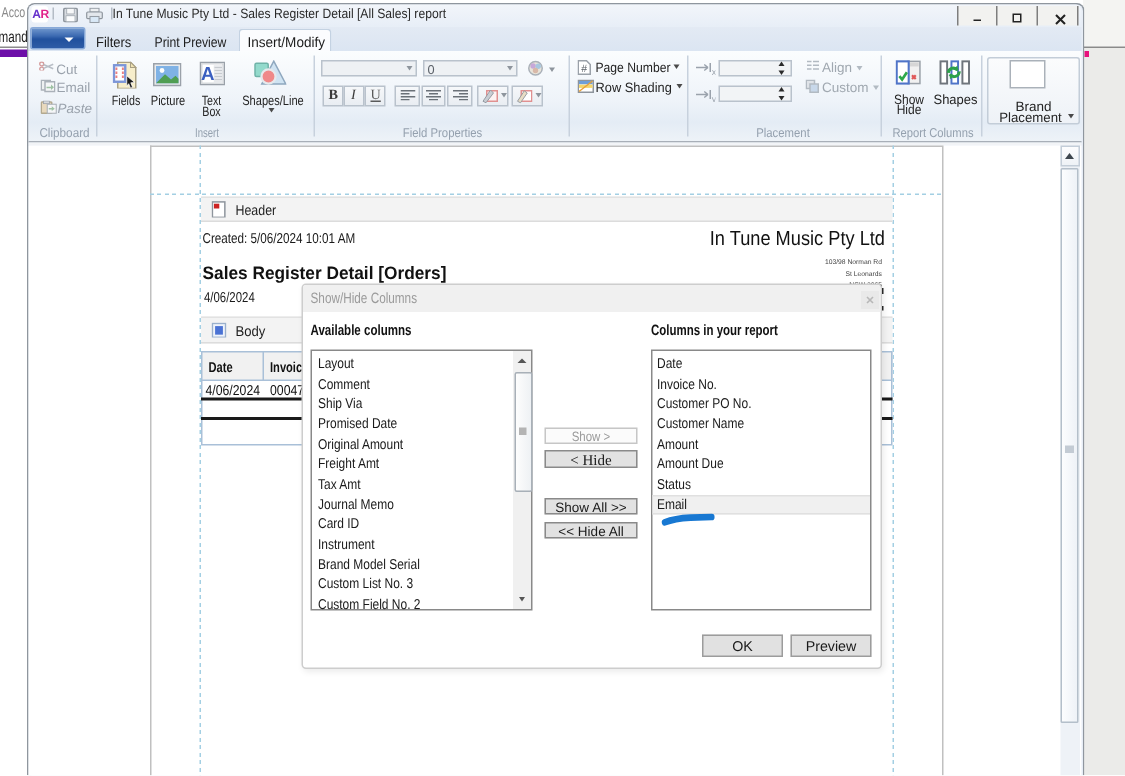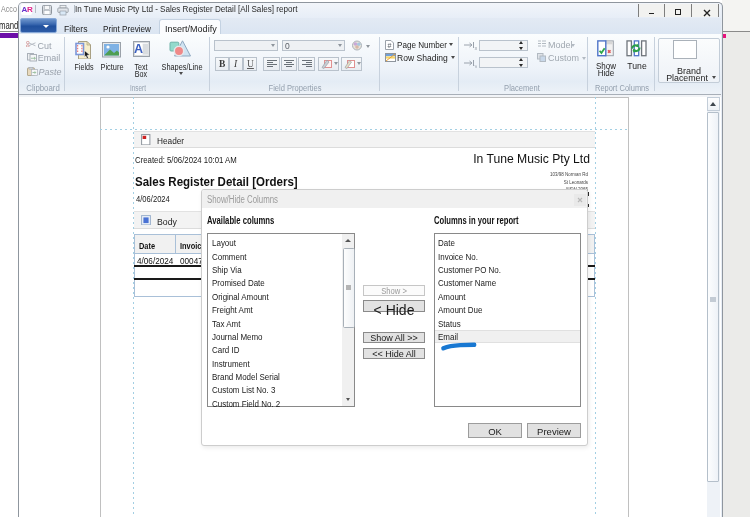--- a/index.html
+++ b/index.html
@@ -213,21 +213,21 @@
   <path d="M9.5 1 V7" stroke="#9aa2ac" stroke-width="1"></path>
   <text x="10.5" y="9" font-size="6" fill="#9aa2ac">y</text>
 </svg>
 <div class="abs" style="left:479px;top:56.5px;width:49px;height:11.5px;background:#f2f4f6;border:1px solid #b9c2cc;box-sizing:border-box;"></div>
 <div class="abs" style="left:519px;top:58px;width:0;height:0;border-left:2.6px solid transparent;border-right:2.6px solid transparent;border-bottom:3.2px solid #2a2a2a;"></div>
 <div class="abs" style="left:519px;top:63.5px;width:0;height:0;border-left:2.6px solid transparent;border-right:2.6px solid transparent;border-top:3.2px solid #2a2a2a;"></div>
 
 <svg class="abs" style="left:538px;top:40px;" width="8" height="8" viewBox="0 0 8 8">
       <path d="M0 1 H3 M0 3.5 H3 M0 6 H3 M4 1 H8 M4 3.5 H8 M4 6 H8" stroke="#b2bac2" stroke-width="1"></path>
     </svg>
-<div class="t" style="left:548px;top:39.5px;font-size:9px;color:#a0a8b0;">Model</div>
+<div class="t" style="left:548px;top:39.5px;font-size:9px;color:#a0a8b0;">Align</div>
 <div class="abs" style="left:571px;top:43.5px;width:0;height:0;border-left:2.6px solid transparent;border-right:2.6px solid transparent;border-top:3px solid #b2bac2;"></div>
 <svg class="abs" style="left:536.5px;top:53px;" width="9" height="9" viewBox="0 0 9 9">
   <rect x="0.5" y="0.5" width="5.5" height="5.5" fill="#dfe3e8" stroke="#b2bac2"></rect>
   <rect x="3" y="3" width="5.5" height="5.5" fill="#c8d8ea" stroke="#b2bac2"></rect>
 </svg>
 <div class="t" style="left:548px;top:52.5px;font-size:9px;color:#a0a8b0;">Custom</div>
 <div class="abs" style="left:582px;top:56.5px;width:0;height:0;border-left:2.6px solid transparent;border-right:2.6px solid transparent;border-top:3px solid #b2bac2;"></div>
 
 <svg class="abs" style="left:597px;top:40px;" width="17" height="16.5" viewBox="0 0 17 16.5">
   <rect x="8.3" y="0.9" width="8" height="14.8" fill="#f1f1f1" stroke="#9aa1a9" stroke-width="1"></rect>
@@ -240,21 +240,21 @@
 <div class="t" id="lb-hide" style="left:606px;top:68px;font-size:9px;color:#242424;transform:translateX(-50%) scaleX(0.89);">Hide</div>
 <svg class="abs" style="left:626px;top:40px;" width="21" height="16.5" viewBox="0 0 21 16.5">
   <rect x="1" y="0.9" width="4.4" height="14.8" fill="#fff" stroke="#6f757c" stroke-width="1.3"></rect>
   <rect x="15.6" y="0.9" width="4.4" height="14.8" fill="#fff" stroke="#6f757c" stroke-width="1.3"></rect>
   <rect x="8.3" y="0.9" width="4.4" height="14.8" fill="#fff" stroke="#4f74c8" stroke-width="1.3"></rect>
   <path d="M6.2 8.6 A3.4 3.4 0 0 1 12.4 6.8" stroke="#2ca04a" stroke-width="2" fill="none"></path>
   <path d="M13.5 7.6 A3.4 3.4 0 0 1 7.3 9.6" stroke="#2ca04a" stroke-width="2" fill="none"></path>
   <path d="M12.4 3.6 L12.6 7.3 L9.2 6.3 Z" fill="#2ca04a"></path>
   <path d="M7.3 12.8 L7.1 9.1 L10.5 10.1 Z" fill="#2ca04a"></path>
 </svg>
-<div class="t" id="lb-order" style="left:636.5px;top:60.5px;font-size:9px;color:#242424;transform:translateX(-50%) scaleX(0.96);">Tune</div>
+<div class="t" id="lb-order" style="left:636.5px;top:60.5px;font-size:9px;color:#242424;transform:translateX(-50%) scaleX(0.96);">Shapes</div>
 
 <div class="abs" style="left:658px;top:37.5px;width:62px;height:45px;background:linear-gradient(#fbfcfd,#eef2f7);border:1px solid #c3cdd8;border-radius:2px;box-sizing:border-box;"></div>
 <div class="abs" style="left:672.5px;top:39.5px;width:24px;height:19.5px;background:#fff;border:1px solid #aab1b9;box-sizing:border-box;"></div>
 <div class="t" id="lb-page" style="left:689px;top:65.5px;font-size:9px;color:#242424;transform:translateX(-50%);">Brand</div>
 <div class="t" id="lb-bg" style="left:687px;top:73px;font-size:9px;color:#242424;transform:translateX(-50%) scaleX(0.98);">Placement</div>
 <div class="abs" style="left:712px;top:76px;width:0;height:0;border-left:2.6px solid transparent;border-right:2.6px solid transparent;border-top:3px solid #4a4a4a;"></div>
 
 <div class="abs" style="left:19.4px;top:97px;width:701.7px;height:420px;background:#fff;"></div>
 
 <div class="abs" style="left:100px;top:97px;width:1.2px;height:420px;background:#c0c0c0;"></div>
@@ -339,21 +339,21 @@
 <div class="abs" style="left:341.8px;top:234px;width:12.7px;height:171.8px;background:#f0f0f0;"></div>
 <div class="abs" style="left:341.8px;top:234px;width:12.7px;height:8px;background:#f0f0f0;"></div>
 <div class="abs" style="left:344.8px;top:238.6px;width:0;height:0;border-left:3px solid transparent;border-right:3px solid transparent;border-bottom:3.8px solid #555;"></div>
 <div class="abs" style="left:343px;top:248px;width:11.5px;height:80px;background:linear-gradient(to right,#fdfdfd,#eef1f4);border:1px solid #a8b0b8;border-radius:1.5px;box-sizing:border-box;"></div>
 <div class="abs" style="left:345.8px;top:284.5px;width:5.4px;height:5.8px;background:#b4b4b4;"></div>
 <div class="abs" style="left:345.5px;top:397.8px;width:0;height:0;border-left:2.8px solid transparent;border-right:2.8px solid transparent;border-top:3.6px solid #555;"></div>
 
 <div class="abs" style="left:363px;top:284.5px;width:62px;height:11.5px;background:#fbfbfb;border:1px solid #c6c6c6;box-sizing:border-box;"></div>
 <div class="t" id="btnshow" style="left:394px;top:286px;font-size:9px;color:#9a9a9a;transform:translateX(-50%) scaleX(0.85);">Show &gt;</div>
 <div class="abs" style="left:363px;top:300px;width:62px;height:11.5px;background:#e2e2e2;border:1px solid #8a8a8a;box-sizing:border-box;"></div>
-<div class="t" id="btnhide" style="left:394px;top:301.5px;font-size:14px;color:#1a1a1a;transform:translateX(-50%);">&lt; Hide</div>
+<div class="t" id="btnhide" style="left:394px;top:301.5px;font-size:10px;color:#1a1a1a;transform:translateX(-50%);font-family:Liberation Serif, serif;">&lt; Hide</div>
 <div class="abs" style="left:363px;top:331.5px;width:62px;height:11.5px;background:#e2e2e2;border:1px solid #8a8a8a;box-sizing:border-box;"></div>
 <div class="t" id="btnshowall" style="left:394px;top:333px;font-size:9px;color:#1a1a1a;transform:translateX(-50%);">Show All &gt;&gt;</div>
 <div class="abs" style="left:363px;top:347.8px;width:62px;height:11.5px;background:#e2e2e2;border:1px solid #8a8a8a;box-sizing:border-box;"></div>
 <div class="t" id="btnhideall" style="left:394px;top:349.3px;font-size:9px;color:#1a1a1a;transform:translateX(-50%);">&lt;&lt; Hide All</div>
 
 <div class="abs" style="left:433.5px;top:233px;width:147px;height:173.8px;background:#fff;border:1px solid #898989;box-sizing:border-box;"></div>
 <div class="t" style="transform-origin:left center;transform:scaleX(0.84);left:438px;top:237.3px;font-size:9.5px;">Date</div>
 <div class="t" style="transform-origin:left center;transform:scaleX(0.84);left:438px;top:250.7px;font-size:9.5px;">Invoice No.</div>
 <div class="t" style="transform-origin:left center;transform:scaleX(0.84);left:438px;top:264px;font-size:9.5px;">Customer PO No.</div>
 <div class="t" style="transform-origin:left center;transform:scaleX(0.84);left:438px;top:277.4px;font-size:9.5px;">Customer Name</div>

